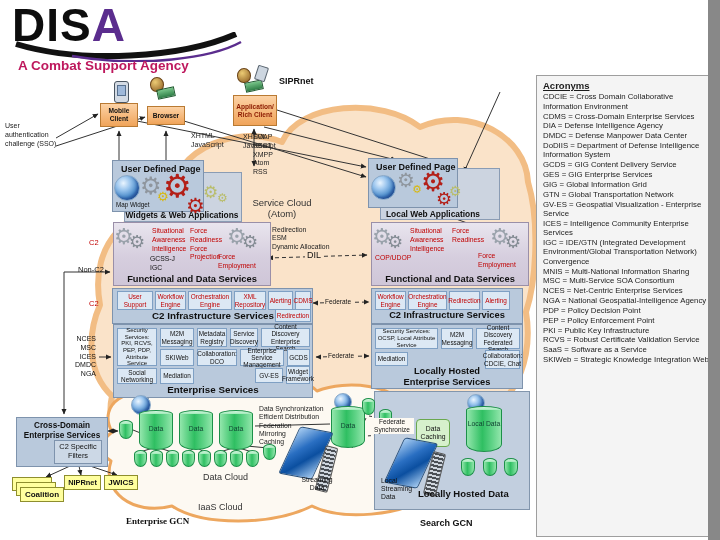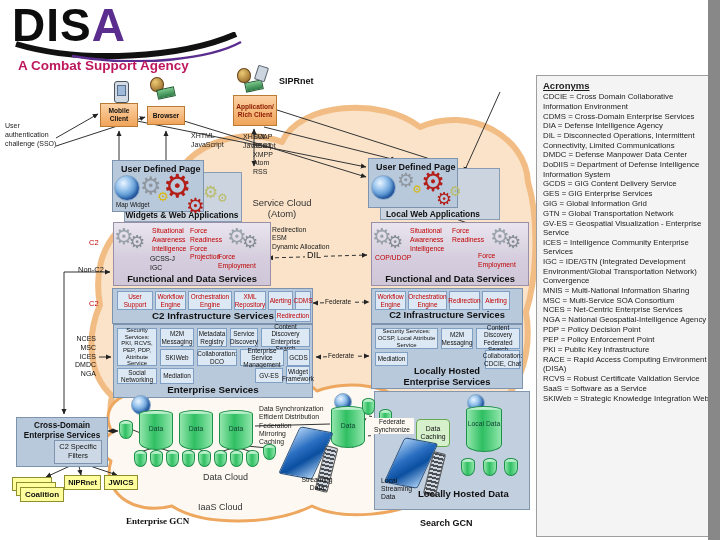--- a/index.html
+++ b/index.html
@@ -147,38 +147,36 @@
     <div class="tagline nw" style="position:absolute;left:6px;top:56px;">A Combat Support Agency</div>
   </div>
 
 
   <div class="abs acr" style="left:536px;top:75px;width:180px;height:462px;">
     <div class="acr-title">Acronyms</div>
     <div>
         <div class="ac-item"><b>CDCIE</b> = Cross Domain Collaborative Information Environment</div>
         <div class="ac-item"><b>CDMS</b> = Cross-Domain Enterprise Services</div>
         <div class="ac-item"><b>DIA</b> = Defense Intelligence Agency</div>
-        <div class="ac-item"><b>DIL</b> = Disconnected Operations, Intermittent Connectivity, Limited Communications</div>
         <div class="ac-item"><b>DMDC</b> = Defense Manpower Data Center</div>
         <div class="ac-item"><b>DoDIIS</b> = Department of Defense Intelligence Information System</div>
         <div class="ac-item"><b>GCDS</b> = GIG Content Delivery Service</div>
         <div class="ac-item"><b>GES</b> = GIG Enterprise Services</div>
         <div class="ac-item"><b>GIG</b> = Global Information Grid</div>
         <div class="ac-item"><b>GTN</b> = Global Transportation Network</div>
         <div class="ac-item"><b>GV-ES</b> = Geospatial Visualization  - Enterprise Service</div>
         <div class="ac-item"><b>ICES</b> = Intelligence Community Enterprise Services</div>
         <div class="ac-item"><b>IGC</b> = IDE/GTN (Integrated Development Environment/Global Transportation Network) Convergence</div>
         <div class="ac-item"><b>MNIS</b> = Multi-National Information Sharing</div>
         <div class="ac-item"><b>MSC</b> = Multi-Service SOA Consortium</div>
         <div class="ac-item"><b>NCES</b> = Net-Centric Enterprise Services</div>
         <div class="ac-item"><b>NGA</b> = National Geospatial-Intelligence Agency</div>
         <div class="ac-item"><b>PDP</b> = Policy Decision Point</div>
         <div class="ac-item"><b>PEP</b> = Policy Enforcement Point</div>
         <div class="ac-item"><b>PKI</b> = Public Key Infrastructure</div>
-        <div class="ac-item"><b>RACE</b> = Rapid Access Computing Environment (DISA)</div>
         <div class="ac-item"><b>RCVS</b> = Robust Certificate Validation Service</div>
         <div class="ac-item"><b>SaaS</b> = Software as a Service</div>
         <div class="ac-item"><b>SKIWeb</b> = Strategic Knowledge Integration Web</div>
       </div>
   </div>
 
   <div class="abs nw" style="left:279px;top:76px;font-size:9px;font-weight:bold;">SIPRnet</div>
   <div class="abs small-lbl" style="left:5px;top:122px;width:54px;">User authentication challenge (SSO)</div>
   <div class="abs small-lbl" style="left:191px;top:132px;width:40px;">XHTML JavaScript</div>
   <div class="abs small-lbl" style="left:243px;top:133px;width:40px;">XHTML JavaScript</div>

